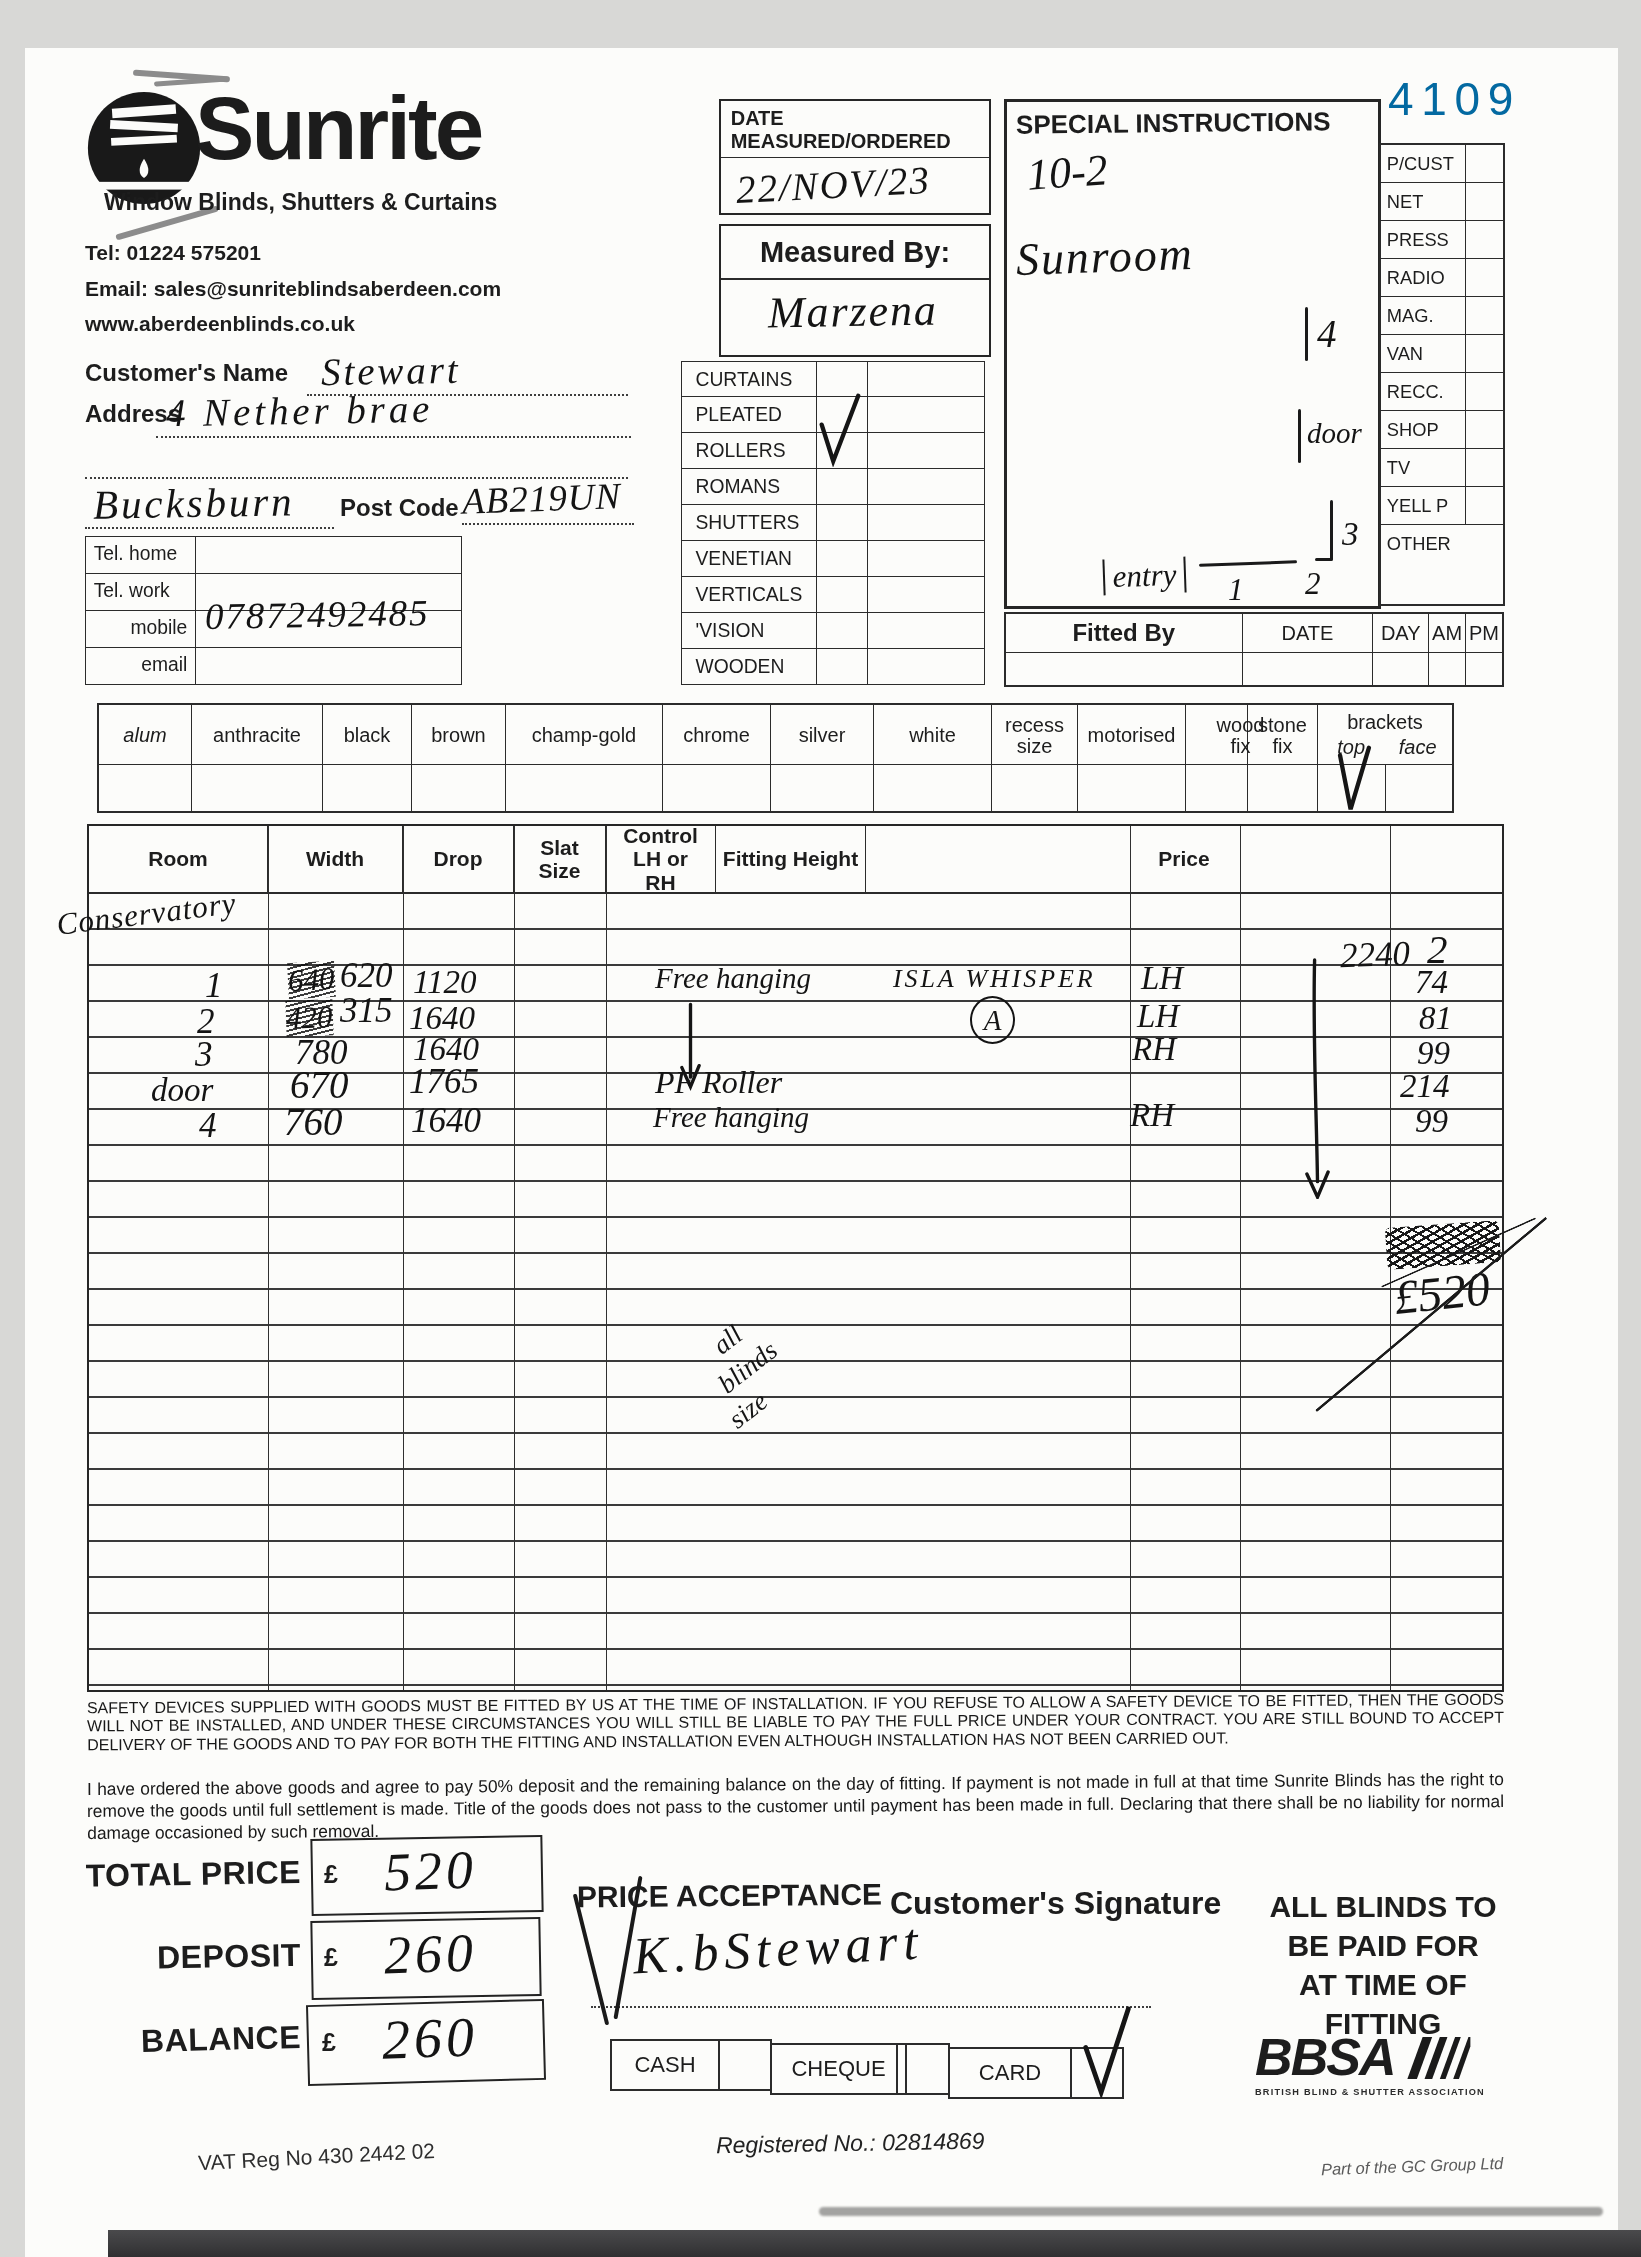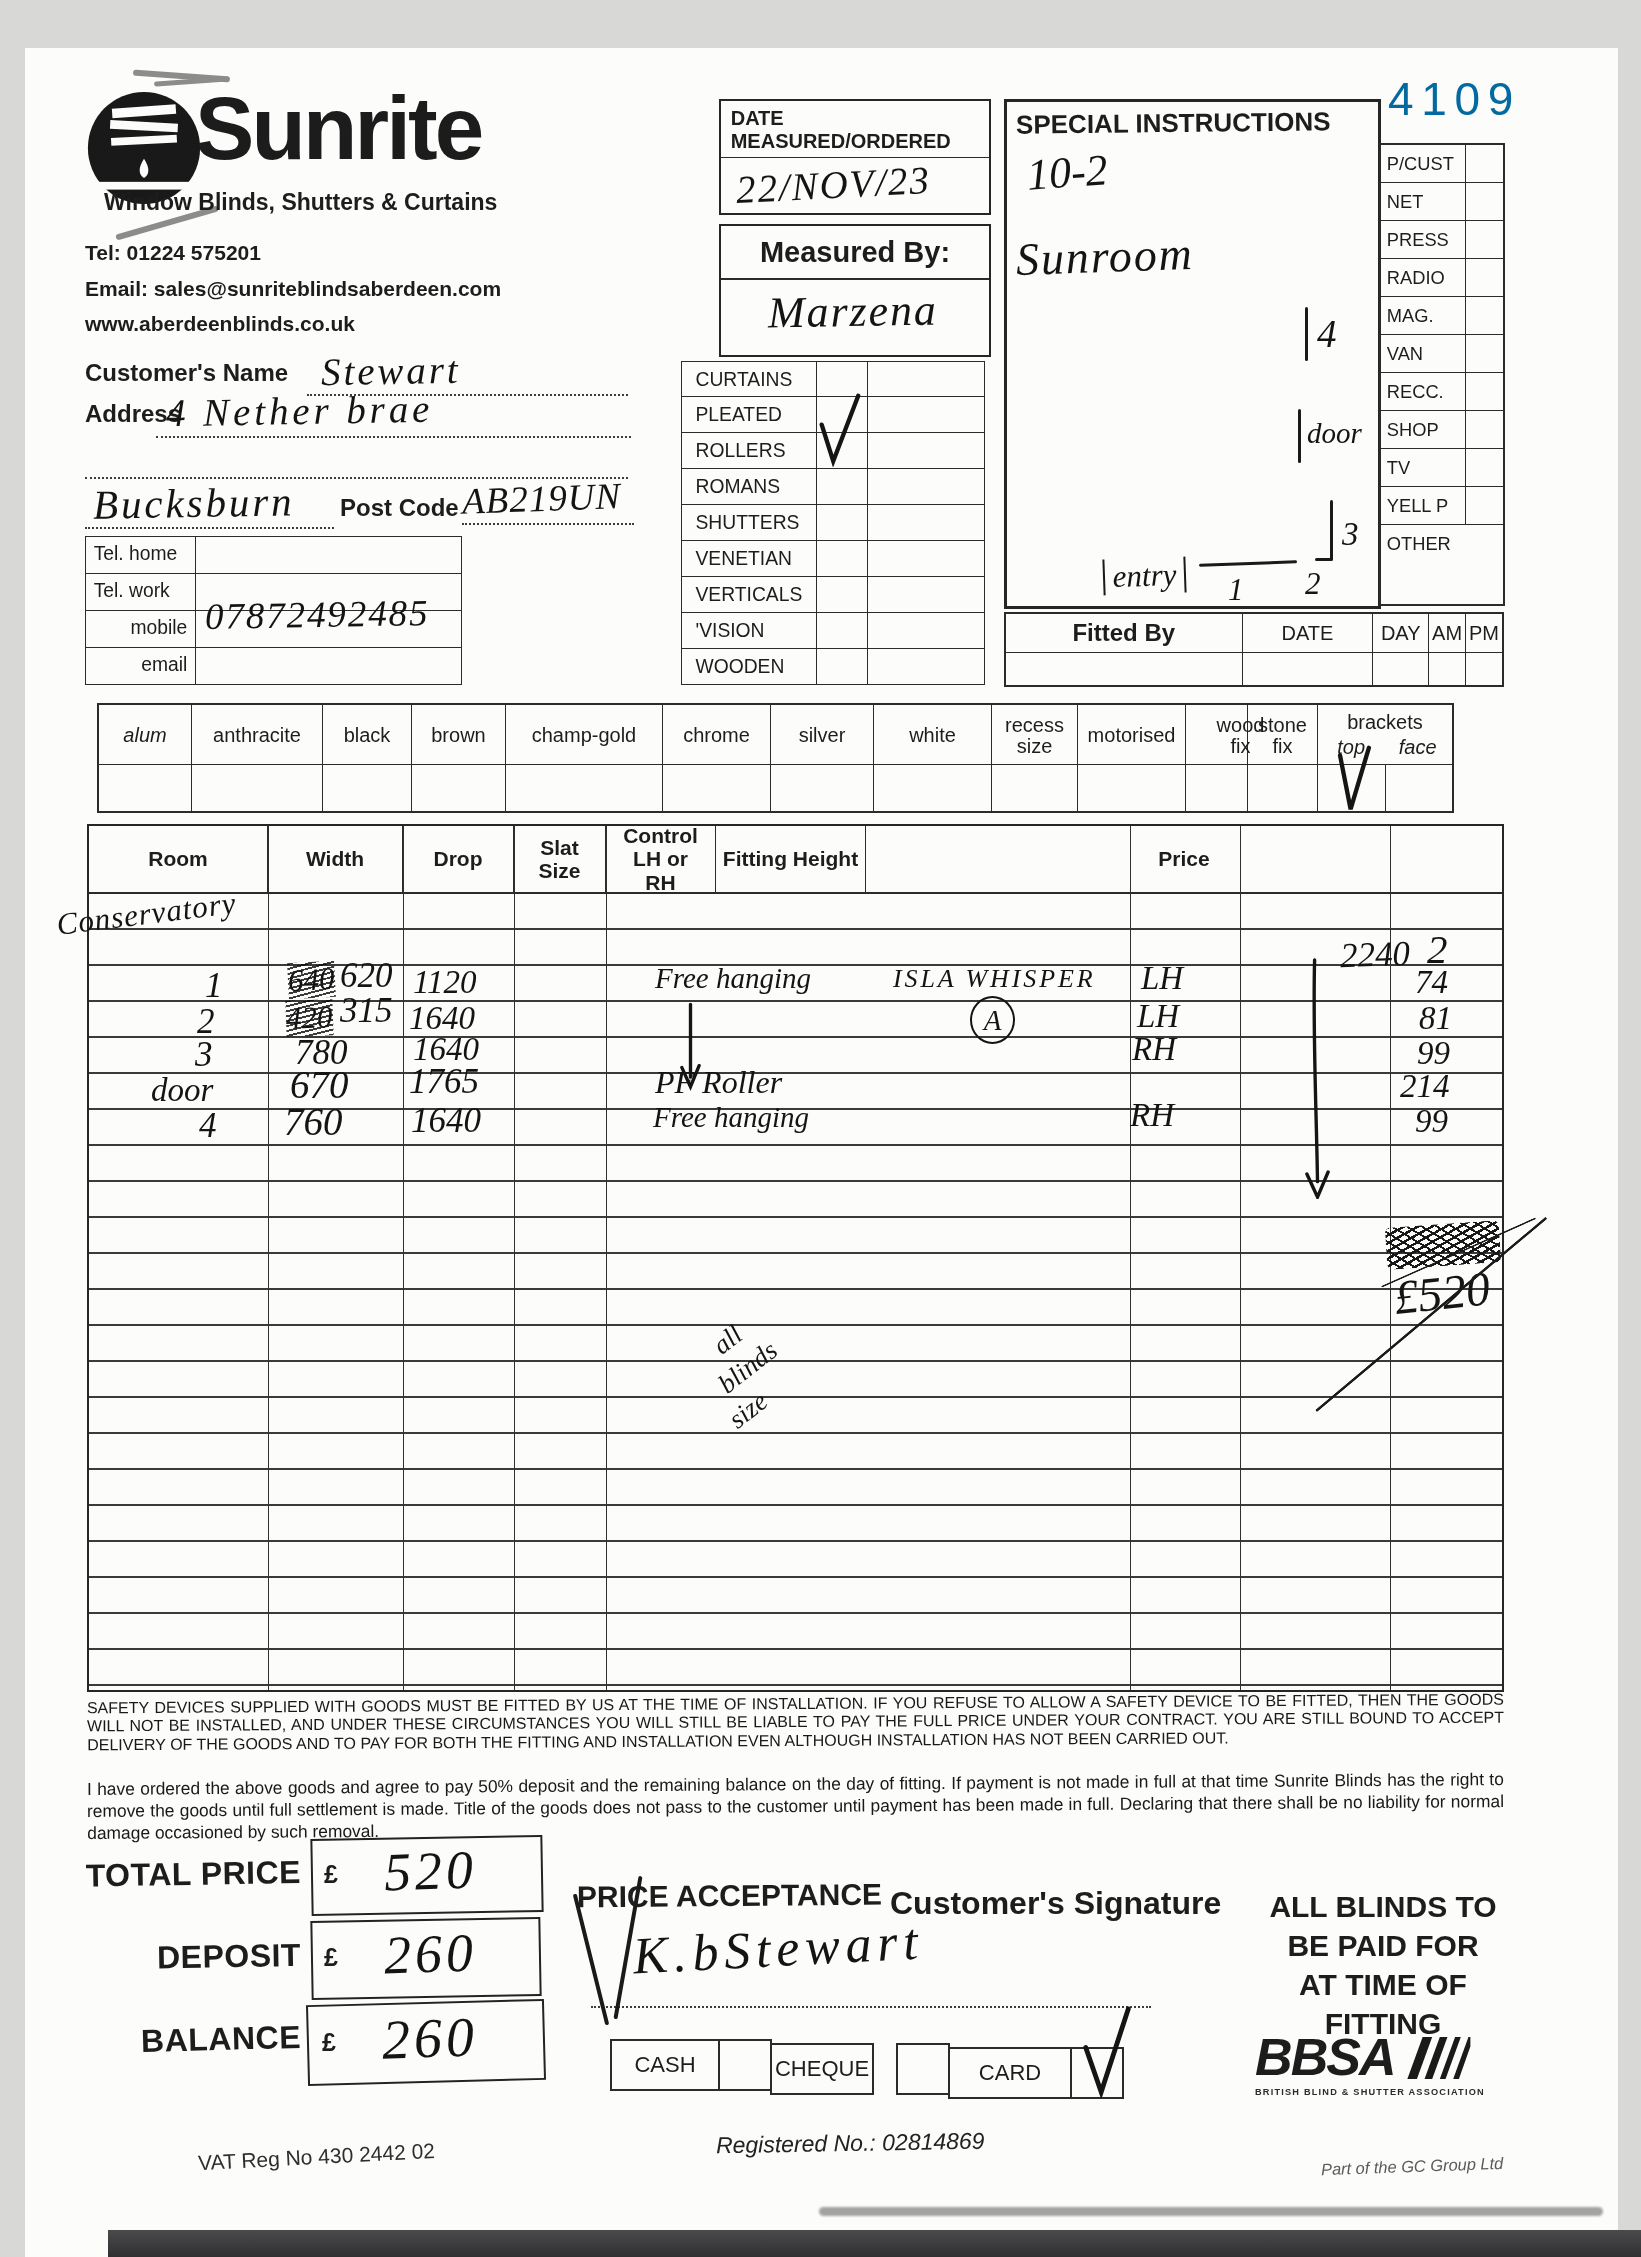--- a/index.html
+++ b/index.html
@@ -418,21 +418,21 @@
 <div class="abs b" style="left:890px;top:1885px;font-size:32px;">Customer's Signature</div>
 <div class="abs dotline" style="left:591px;top:2006px;width:560px;"></div>
 <div class="abs hw" style="left:633px;top:1919px;font-size:52px;letter-spacing:5.8px;transform:rotate(-3deg);">K.bStewart</div>
 <div class="abs ink" style="left:626px;top:1875px;width:3.9px;height:145px;transform:rotate(10deg);"></div>
 <div class="abs ink" style="left:589px;top:1892px;width:3.9px;height:135px;transform:rotate(-14deg);"></div>
 
 <div class="abs paycell" style="left:610px;top:2039px;width:110px;height:52px;">
     <span>CASH</span>
   </div>
 <div class="abs paycell" style="left:718px;top:2039px;width:54px;height:52px;"></div>
-<div class="abs paycell" style="left:770px;top:2043px;width:104px;height:52px;">
+<div class="abs paycell" style="left:770px;top:2043px;width:137px;height:52px;">
     <span>CHEQUE</span>
   </div>
 <div class="abs paycell" style="left:896px;top:2043px;width:54px;height:52px;"></div>
 <div class="abs paycell" style="left:948px;top:2047px;width:124px;height:52px;">
     <span>CARD</span>
   </div>
 <div class="abs paycell" style="left:1070px;top:2047px;width:54px;height:52px;"></div>
 <div class="abs" style="left:1078px;top:2001px;">
   <svg width="58" height="97" viewBox="0 0 60 100">
     <path d="M8 48 L24 94 L52 8" stroke="#151515" stroke-width="5" fill="none" stroke-linecap="round"></path>

